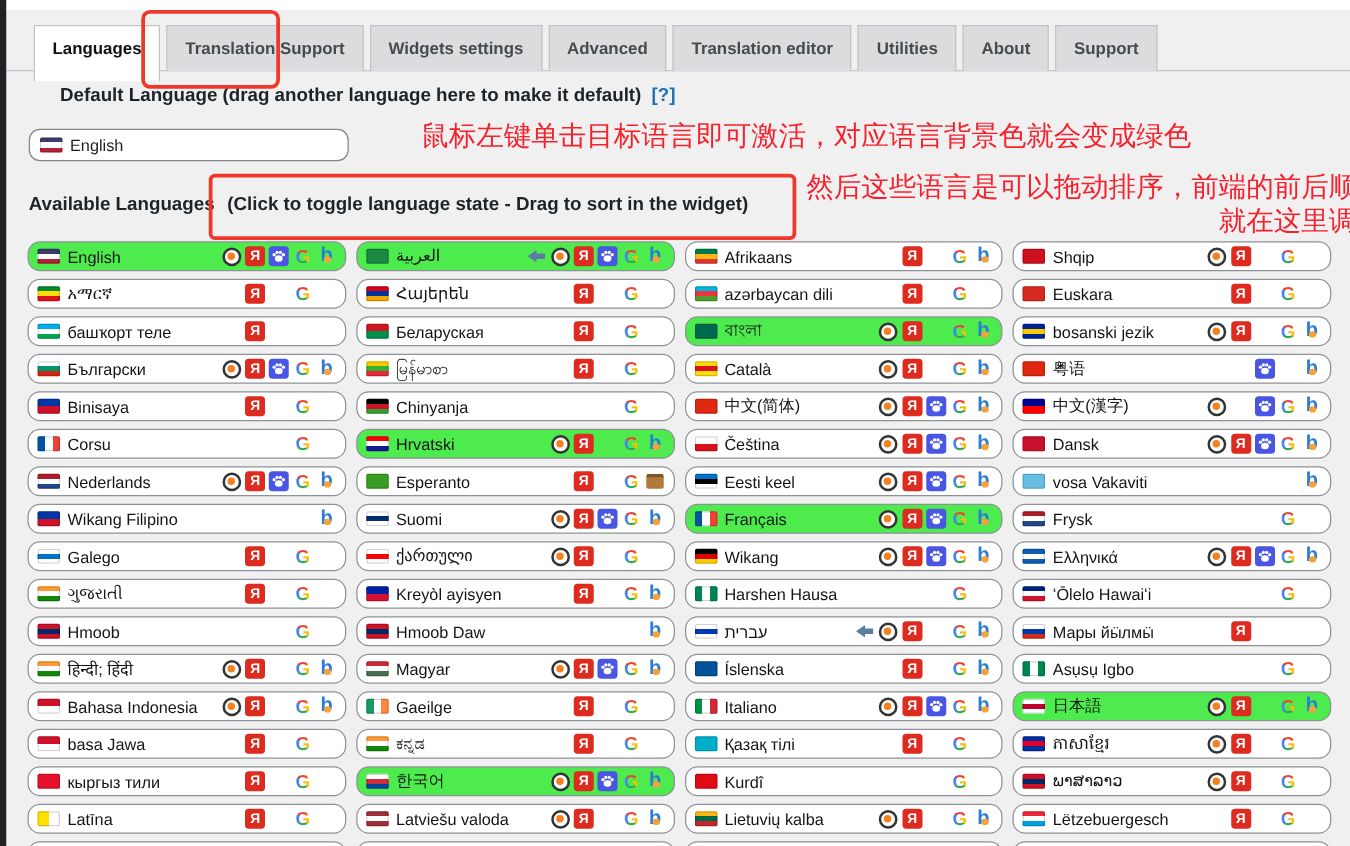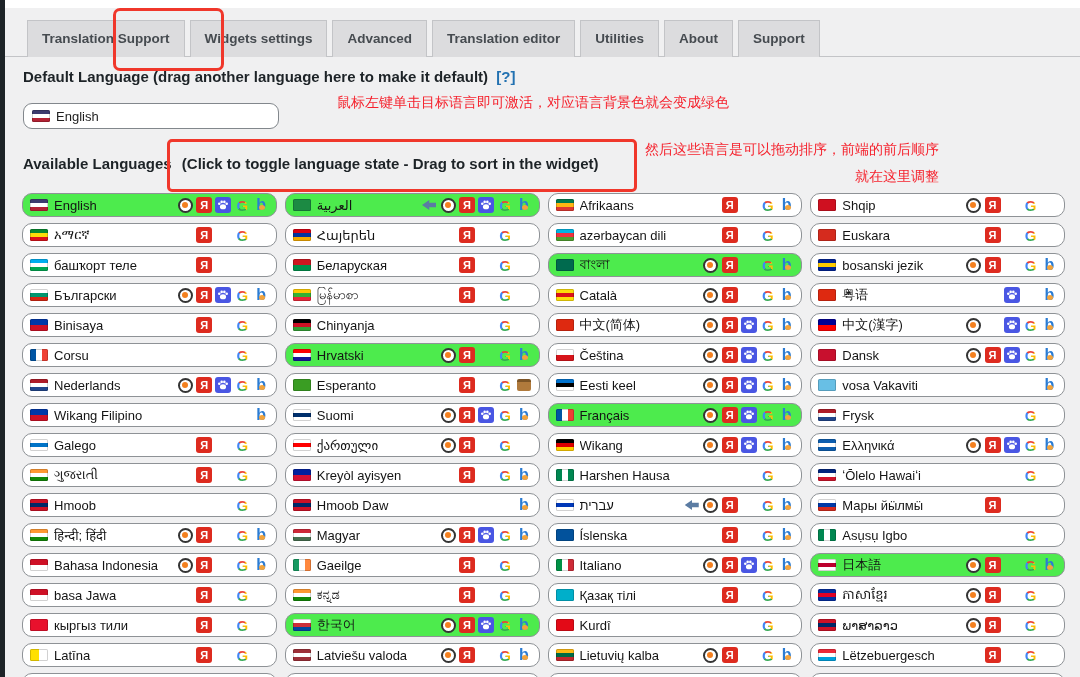--- a/index.html
+++ b/index.html
@@ -12,27 +12,27 @@
   .tab{height:37px;box-sizing:border-box;display:flex;align-items:flex-start;padding:10px 14px 0 14px;
     background:#dcdcde;border:1px solid #c3c4c7;border-bottom:none;font-size:13.5px;font-weight:600;
     color:#464b50;white-space:nowrap;cursor:pointer;}
   .tab.active{height:45px;background:#ffffff;color:#111;}
   #tab-baseline{position:absolute;left:5px;top:56px;width:1075px;height:1px;background:#c3c4c7;z-index:1;}
 
   
   .anno-box{position:absolute;border:3px solid #f0372b;border-radius:7px;z-index:6;pointer-events:none;}
   #anno-tab-box{left:113px;top:8px;width:105px;height:57px;}
   #anno-hint-box{left:167px;top:139px;width:464px;height:47px;border-radius:5px;}
-  .anno-text{position:absolute;color:#f5222d;font-size:14px;font-weight:500;z-index:6;white-space:nowrap;}
+  .anno-text{position:absolute;color:#f5222d;font-size:22px;font-weight:500;z-index:6;white-space:nowrap;}
   #anno-note1{left:337px;top:94px;}
   #anno-note2{left:645px;top:136px;line-height:27px;text-align:right;}
 
   
   .heading{position:absolute;left:23px;font-size:15px;font-weight:700;color:#1d2327;z-index:3;white-space:nowrap;}
-  #heading-default{top:68px;}
+  #heading-default{top:68px;margin-left:25px;}
   #heading-available{top:155px;}
   .help-link{color:#2271b1;text-decoration:none;margin-left:4px;cursor:pointer;}
 
   
   #default-box{position:absolute;left:23px;top:103px;width:256px;height:26px;box-sizing:border-box;
     background:#fff;border:1px solid #82878c;border-radius:9px;display:flex;align-items:center;
     padding:0 8px;font-size:13px;color:#1e1e1e;z-index:3;cursor:grab;}
 
   
   #language-grid{position:absolute;left:22px;top:193px;width:1043px;display:grid;
@@ -64,20 +64,21 @@
   .ic-box{width:14px;height:12px;background:#b07a3c;border-top:3px solid #7d5526;border-radius:2px;box-sizing:border-box;}
 </style>
 </head>
 <body>
 
 <div id="top-strip"></div>
 <div id="left-strip"></div>
 
 <div id="tab-baseline"></div>
 <div id="tab-bar">
+    <div class="tab active">Languages</div>
     <div class="tab">Translation Support</div>
     <div class="tab">Widgets settings</div>
     <div class="tab">Advanced</div>
     <div class="tab">Translation editor</div>
     <div class="tab">Utilities</div>
     <div class="tab">About</div>
     <div class="tab">Support</div>
   </div>
 
 <div class="anno-box" id="anno-tab-box"></div>

